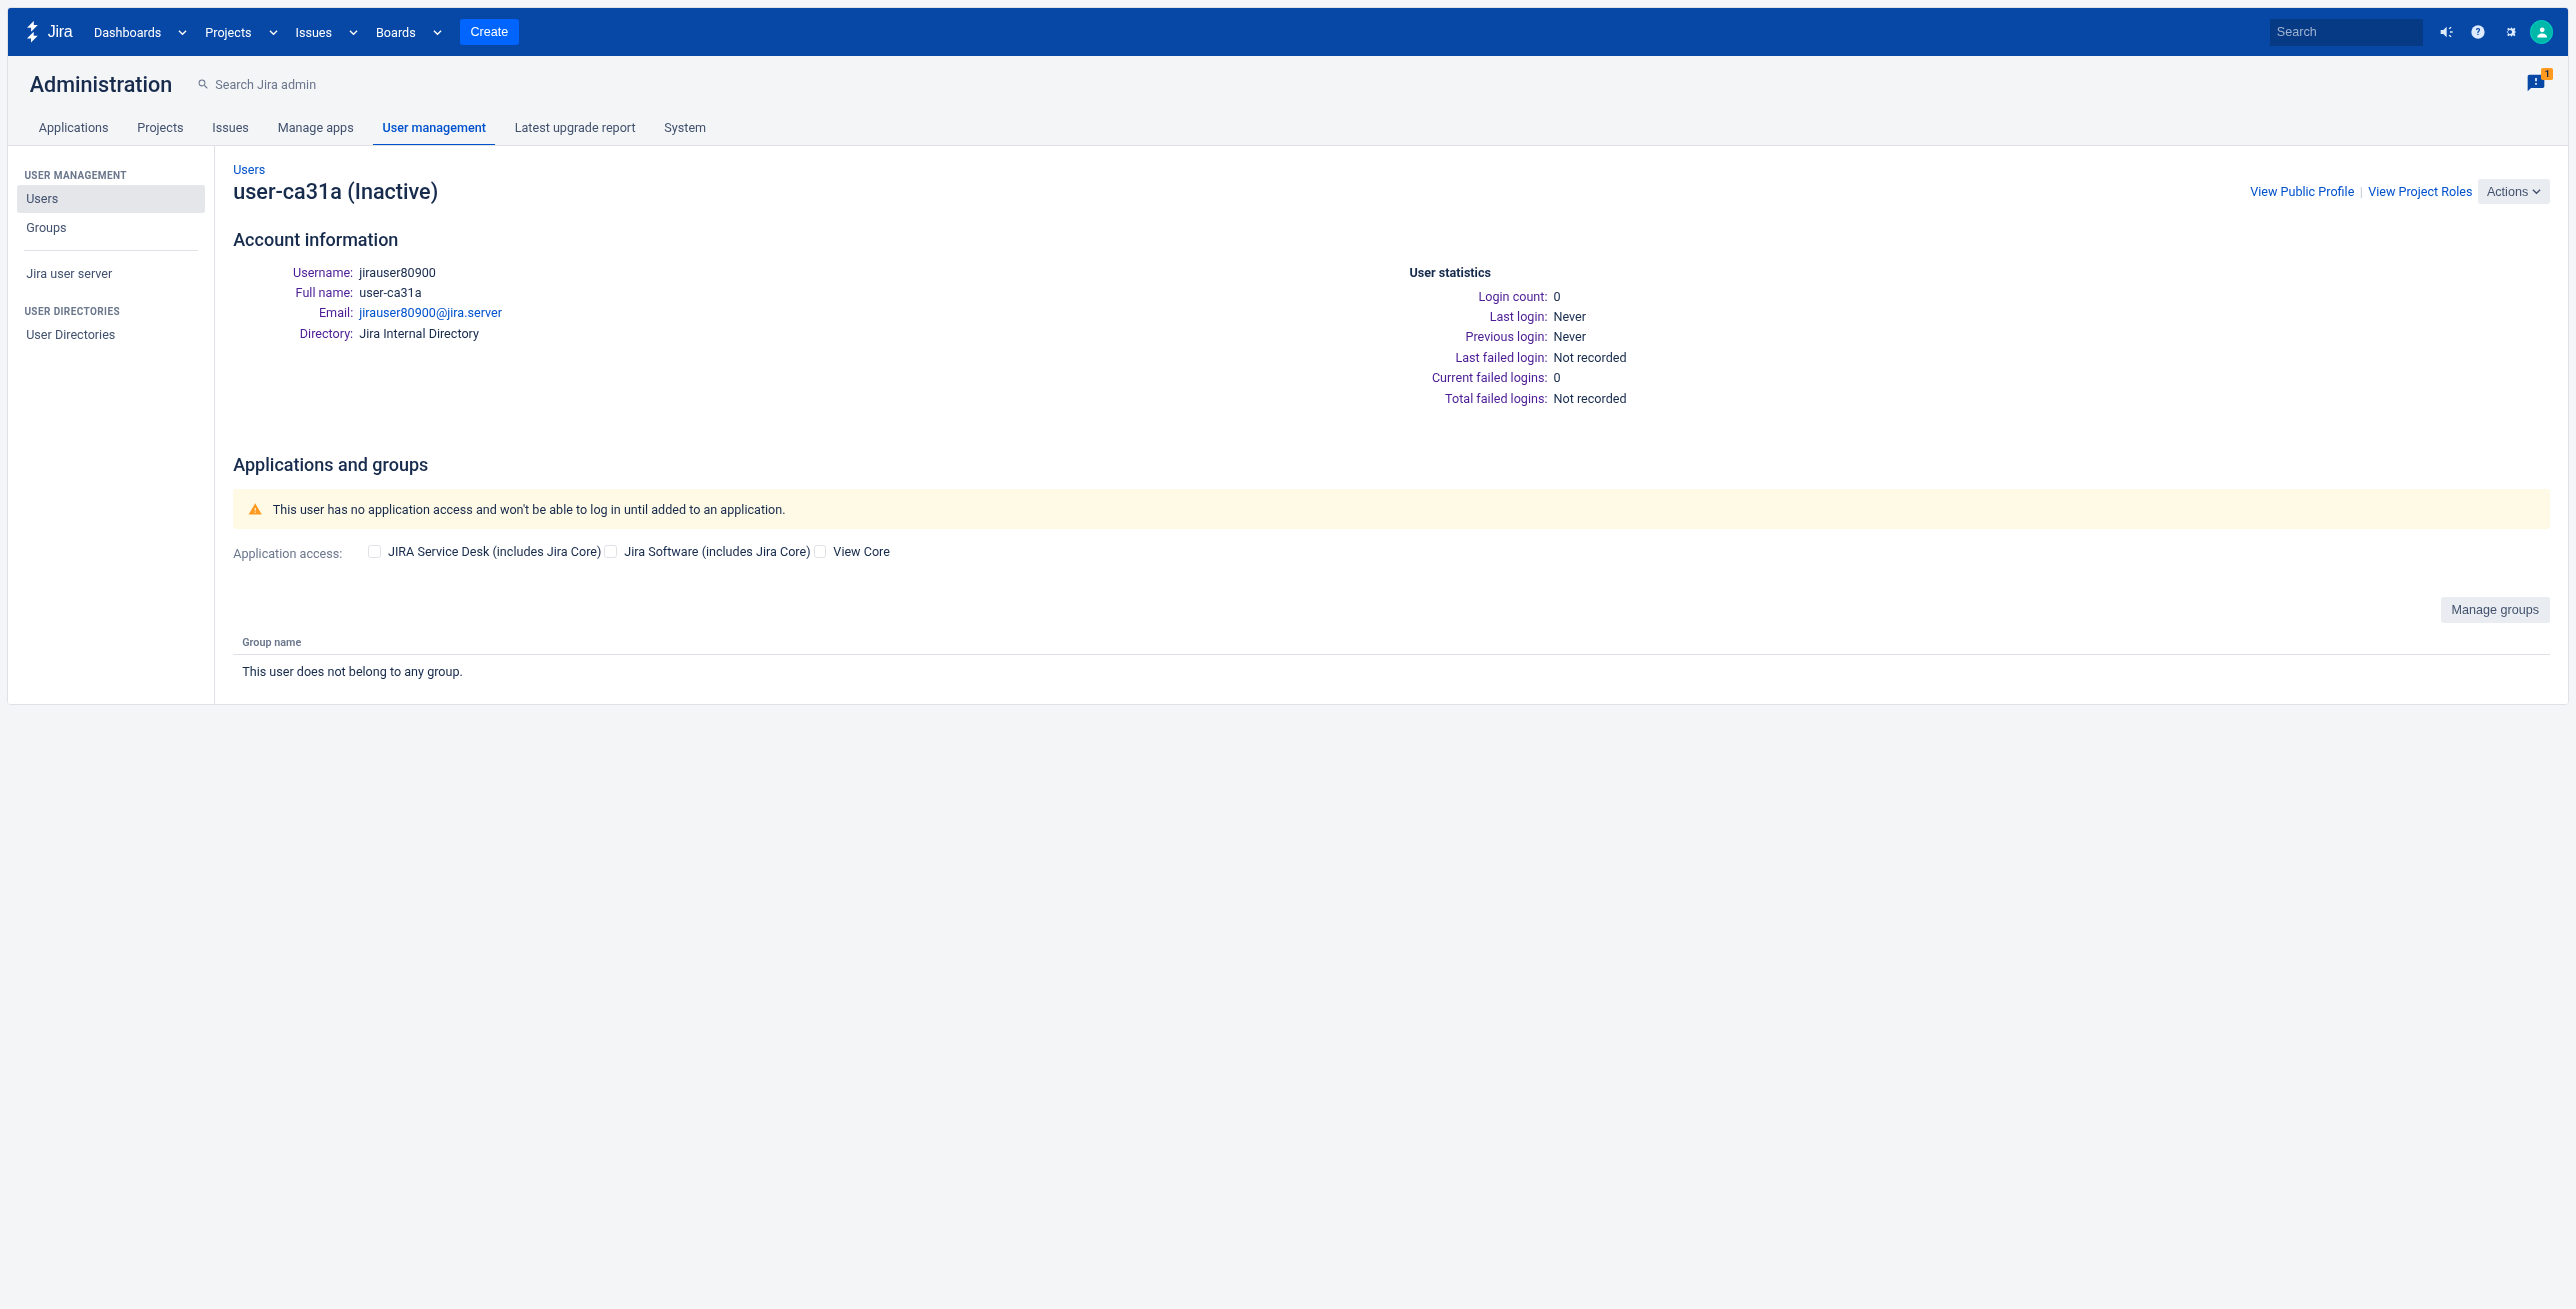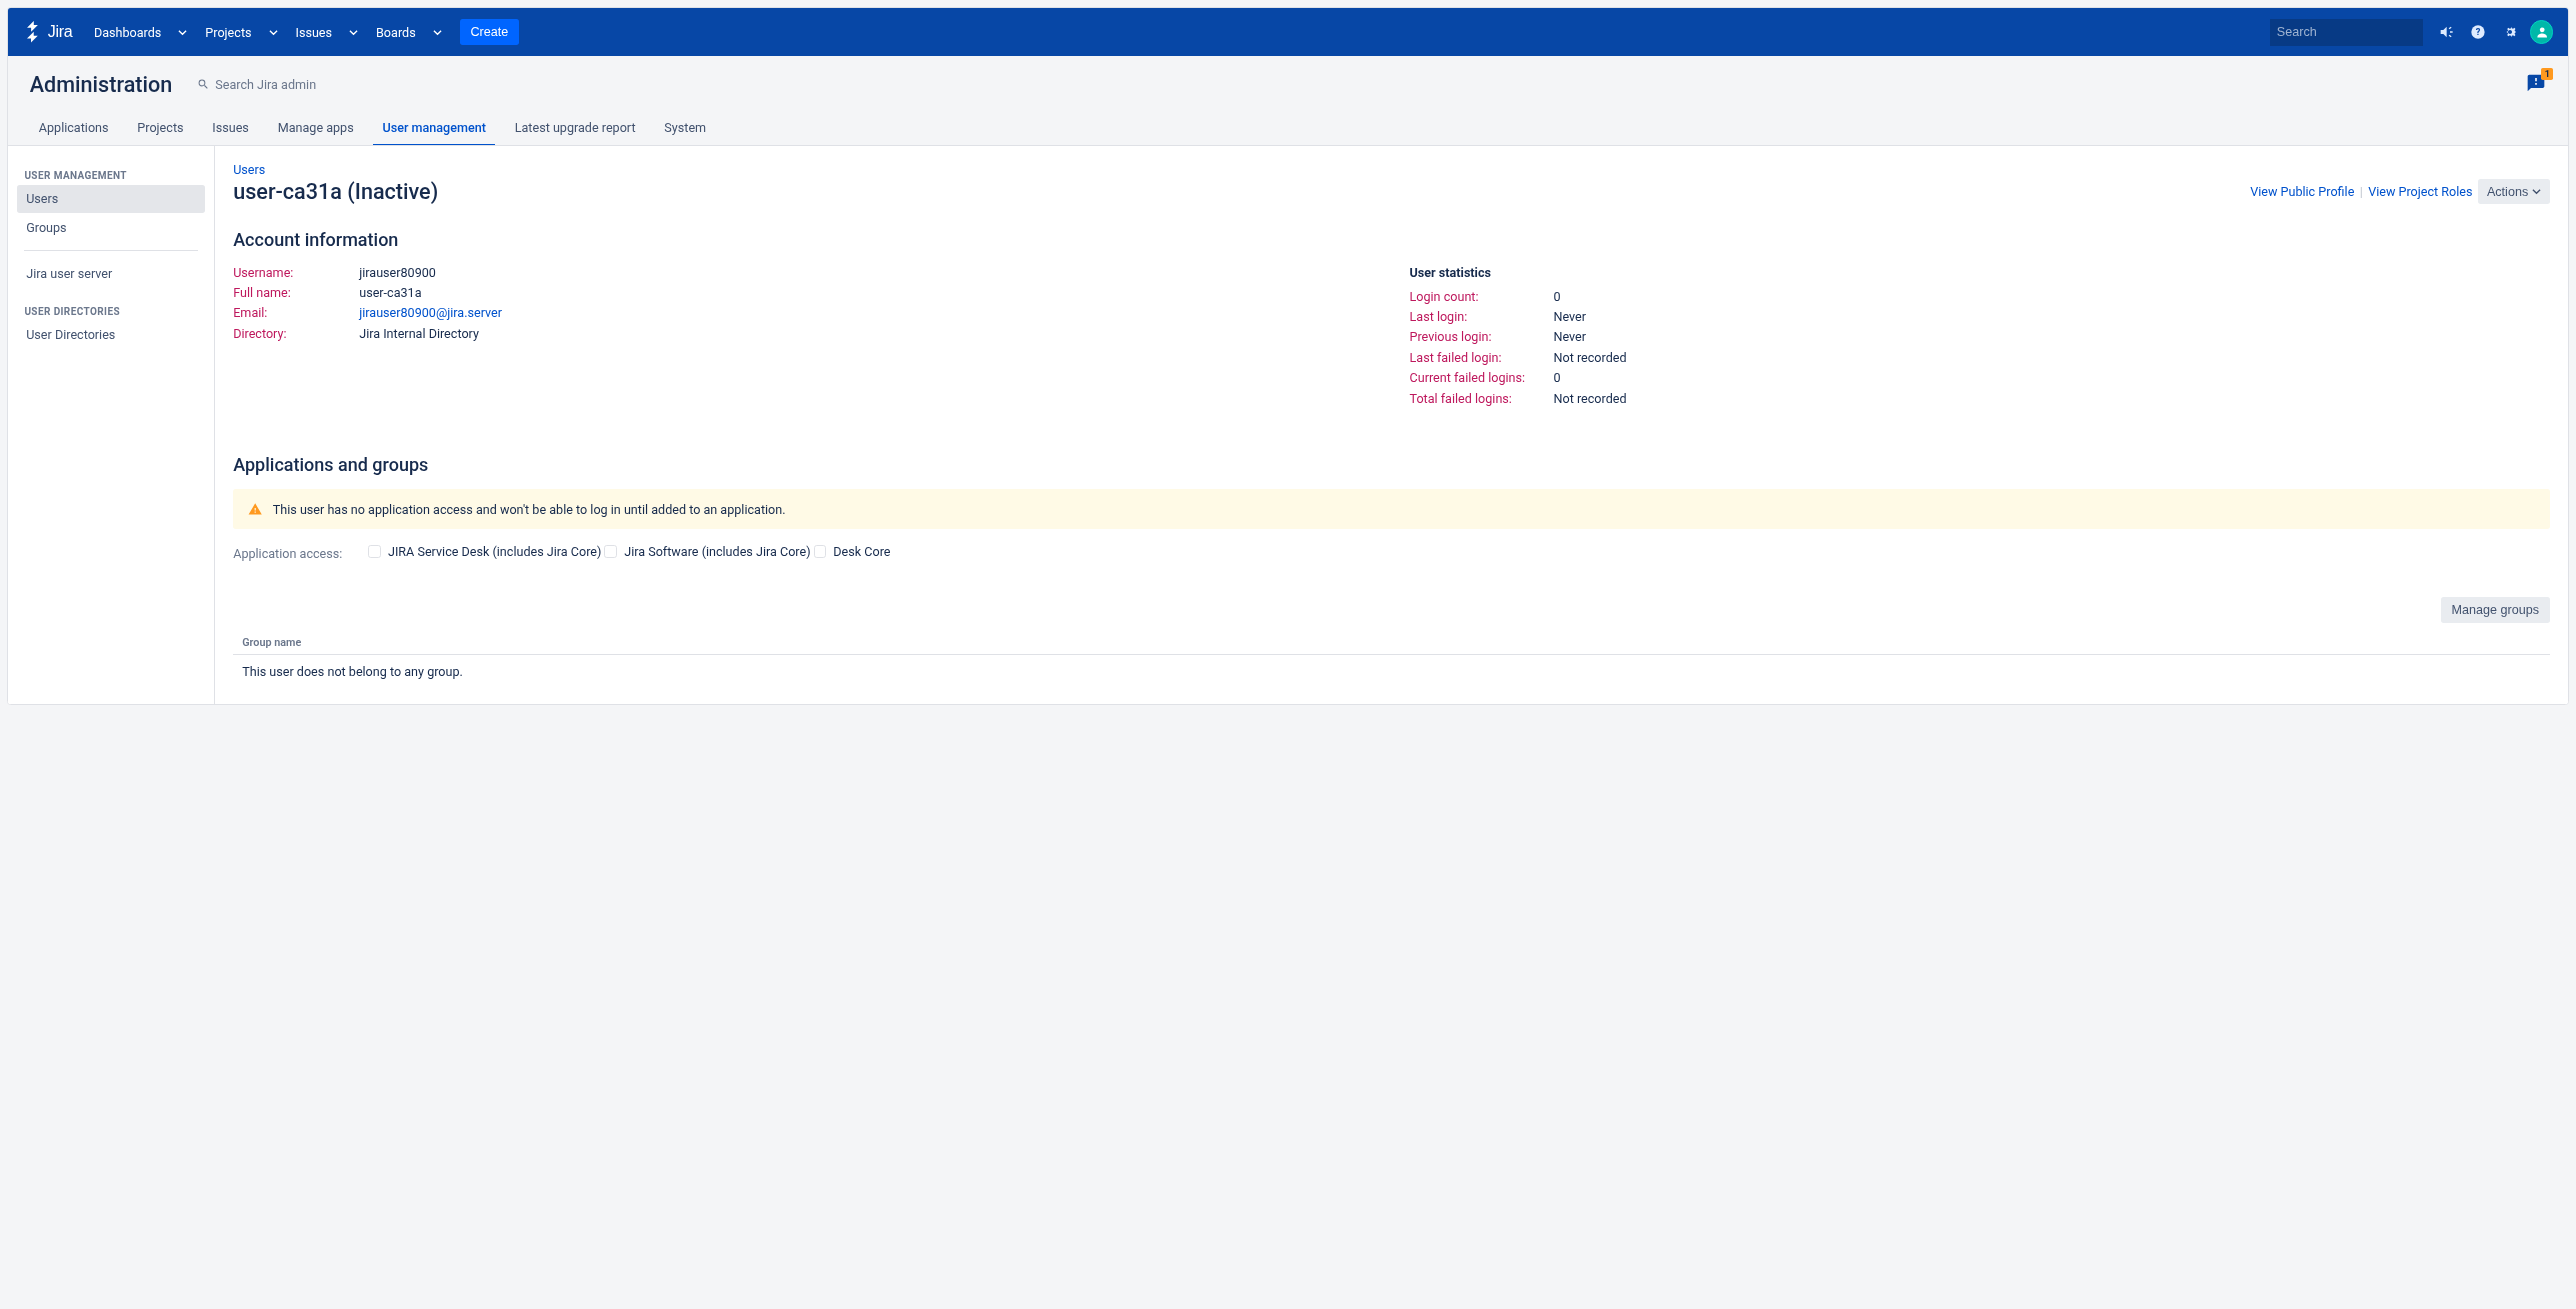--- a/index.html
+++ b/index.html
@@ -55,21 +55,21 @@
     .link-btn { color: #0052cc; font-size: 12.6px; cursor: pointer; }
     .link-sep { color: #c1c7d0; }
     .actions-btn { background: #e9ecf0; border: none; padding: 5.4px 9px; border-radius: 2.7px; cursor: pointer; font-size: 12.6px; color: #42526e; display: inline-flex; align-items: center; gap: 3.6px; }
     
     .section-title { font-size: 18px; font-weight: 500; margin-top: 25px; margin-bottom: 14.4px; color: #172b4d; }
     
     .info-columns { display: flex; gap: 36px; }
     .info-col { flex: 1; }
     .subsection-title { font-size: 12.6px; font-weight: 700; margin-bottom: 9px; color: #172b4d; }
     .field-row { display: flex; margin-bottom: 5.4px; align-items: baseline; }
-    .field-label { color: #be185d; padding-right: 16px; font-size: 12.6px; }
+    .field-label { color: #4c1d95; text-align: right; padding-right: 6px; font-size: 12.6px; }
     .field-label.w1 { width: 126px; }
     .field-label.w2 { width: 144px; }
     .field-value { color: #172b4d; font-size: 12.6px; }
     .field-value a { color: #0052cc; text-decoration: none; }
     
     .warning-banner { background: #fffae6; padding: 12.6px 14.4px; border-radius: 2.7px; display: flex; align-items: center; gap: 10.8px; margin-bottom: 14.4px; }
     .warning-icon { color: #ff991f; flex-shrink: 0; }
     
     .app-access-row { display: flex; align-items: flex-start; gap: 9px; }
     .app-access-label { width: 126px; padding-top: 1.8px; color: #6b778c; font-size: 12.6px; text-align: left; }
@@ -275,21 +275,21 @@
           <div class="checkbox-item">
               <span class="checkbox-box"></span>
               <span>JIRA Service Desk (includes Jira Core)</span>
             </div>
           <div class="checkbox-item">
               <span class="checkbox-box"></span>
               <span>Jira Software (includes Jira Core)</span>
             </div>
           <div class="checkbox-item">
               <span class="checkbox-box"></span>
-              <span>Desk Core</span>
+              <span>View Core</span>
             </div>
         </div>
       </div>
 
       <div class="manage-groups-row">
         <button class="manage-groups-btn">Manage groups</button>
       </div>
 
       <div class="group-table">
         <div class="group-th">Group name</div>

